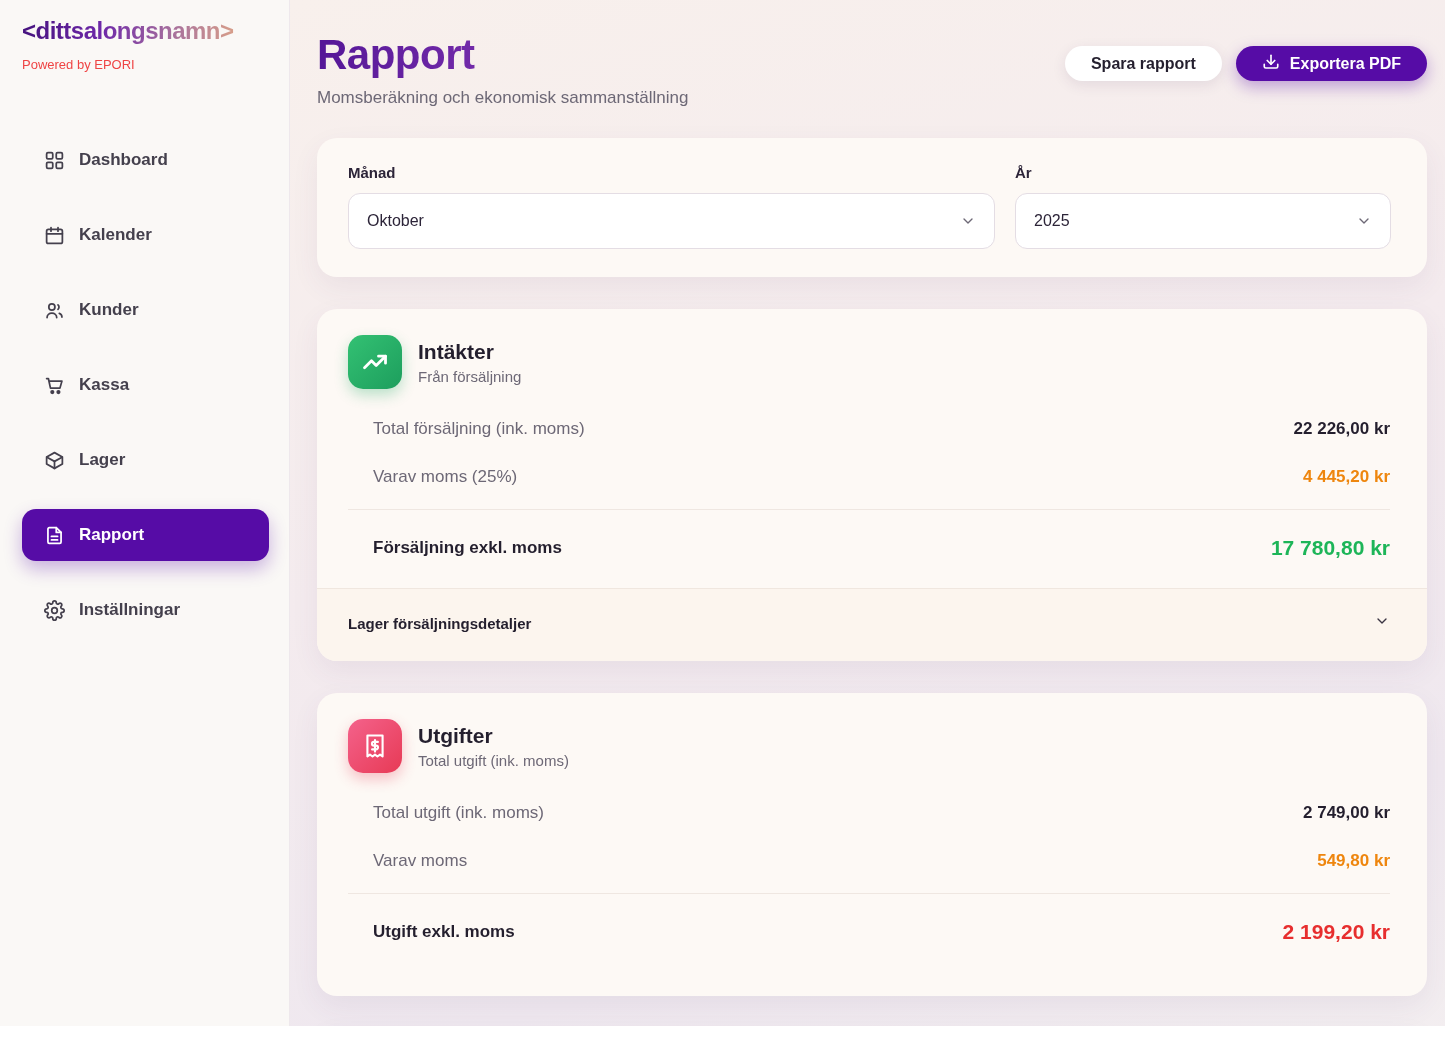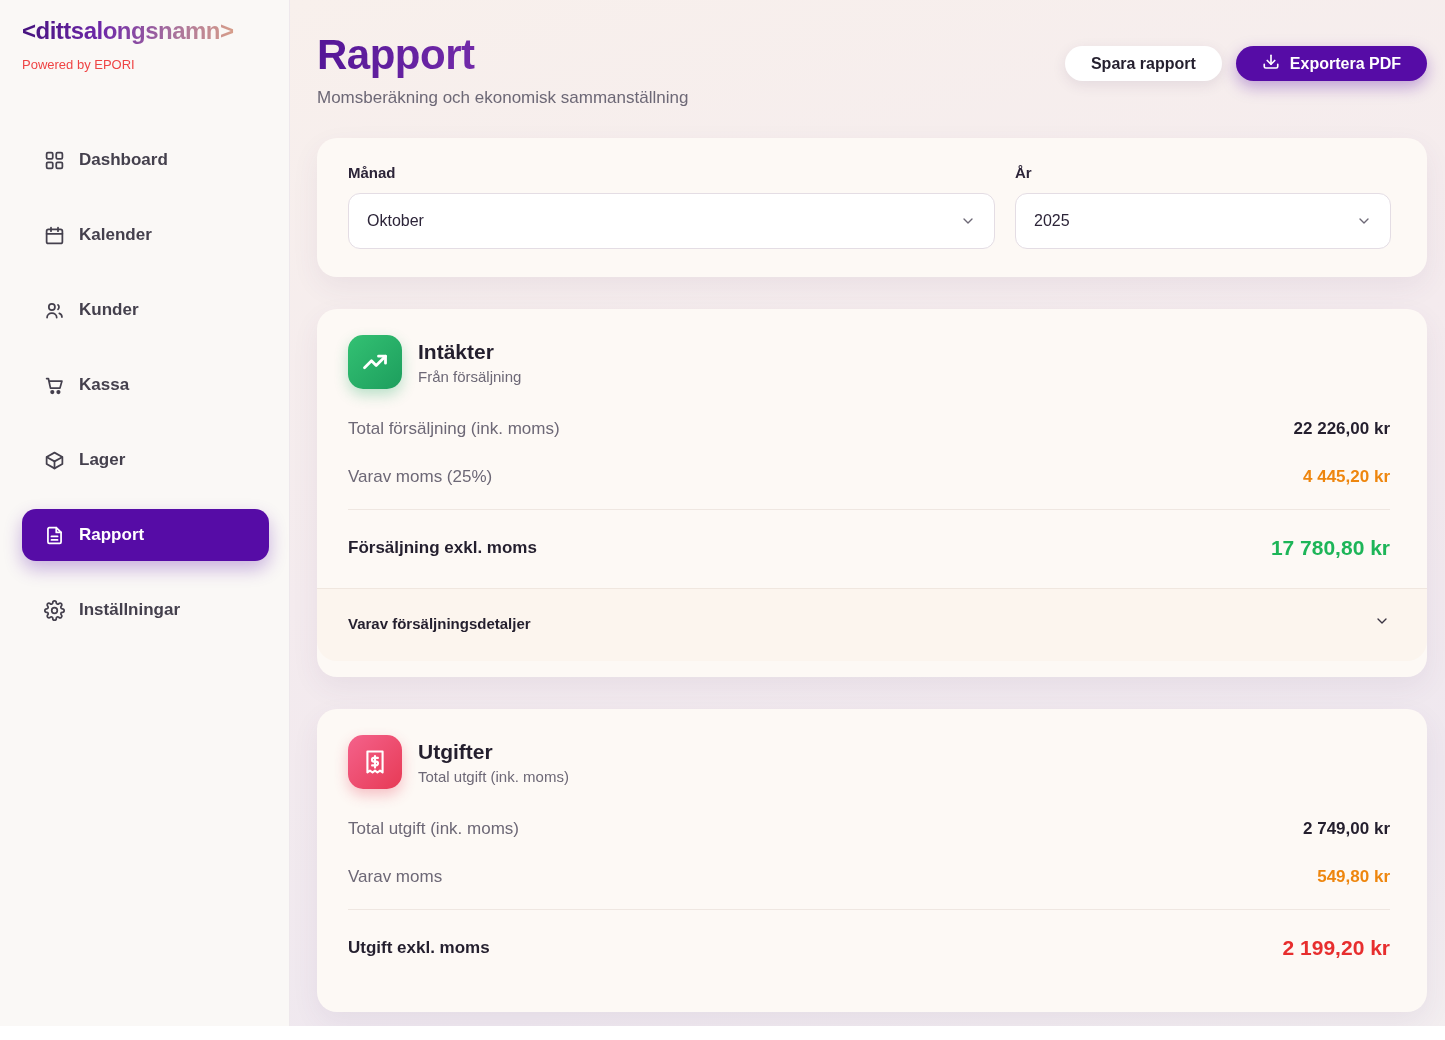--- a/index.html
+++ b/index.html
@@ -69,33 +69,33 @@
   .filter-grid { display:grid; grid-template-columns:1fr 376px; gap:20px; }
   .field-label { font-size:15px; font-weight:700; color:#2c2438; margin-bottom:12px; }
   .select {
     height:56px; background:#ffffff; border:1px solid #e4dde4; border-radius:12px;
     display:flex; align-items:center; justify-content:space-between;
     padding:0 18px; font-size:16px; color:#2c2438; cursor:pointer;
   }
   .select .chev { color:#6d6876; display:flex; }
   .chev svg { width:16px; height:16px; }
 
-  .stat-card { padding:26px 37px 16px 31px; }
+  .stat-card { padding:26px 37px 0 31px; }
   .card-head { display:flex; align-items:center; gap:16px; margin-bottom:16px; }
   .badge {
     width:54px; height:54px; border-radius:15px; flex:0 0 54px;
     display:flex; align-items:center; justify-content:center; color:#fff;
   }
   .badge svg { width:28px; height:28px; }
   .badge-green { background:linear-gradient(135deg,#33c173 0%,#1d9e5d 100%); box-shadow:0 6px 14px rgba(34,170,100,0.30); }
   .badge-pink  { background:linear-gradient(135deg,#f4628b 0%,#e73a55 100%); box-shadow:0 6px 14px rgba(231,58,85,0.30); }
   .card-title { font-size:21px; font-weight:800; color:#241f2e; }
   .card-subtitle { font-size:15px; color:#6d6876; margin-top:4px; }
 
-  .stat-row { display:flex; justify-content:space-between; align-items:center; padding:14px 0; }
+  .stat-row { display:flex; justify-content:space-between; align-items:center; padding:14px 0;margin-left:25px; }
   .stat-label { font-size:17px; color:#6d6876; }
   .stat-value { font-size:17px; font-weight:700; color:#241f2e; }
   .v-orange { color:#ee860e; }
   .v-green  { color:#1db558; }
   .v-red    { color:#e72e2e; }
   .divider { height:1px; background:#efe7e1; margin:8px 0; }
   .total-row { padding:18px 0 22px 0; }
   .total-label { font-size:17px; font-weight:700; color:#241f2e; }
   .total-value { font-size:21px; font-weight:800; }
 
@@ -277,21 +277,21 @@
       <span class="stat-label">Varav moms (25%)</span>
       <span class="stat-value v-orange">4 445,20 kr</span>
     </div>
     <div class="divider"></div>
     <div class="stat-row total-row">
       <span class="total-label">Försäljning exkl. moms</span>
       <span class="total-value v-green">17 780,80 kr</span>
     </div>
 
     <div class="card-footer">
-      <span class="footer-label">Varav försäljningsdetaljer</span>
+      <span class="footer-label">Lager försäljningsdetaljer</span>
       <span class="chev">
         <svg viewBox="0 0 24 24" fill="none" stroke="currentColor" stroke-width="2" stroke-linecap="round" stroke-linejoin="round">
             <polyline points="6 9 12 15 18 9"></polyline>
           </svg>
       </span>
     </div>
   </section>
 
   <section class="card stat-card expense-card">
     <div class="card-head">

